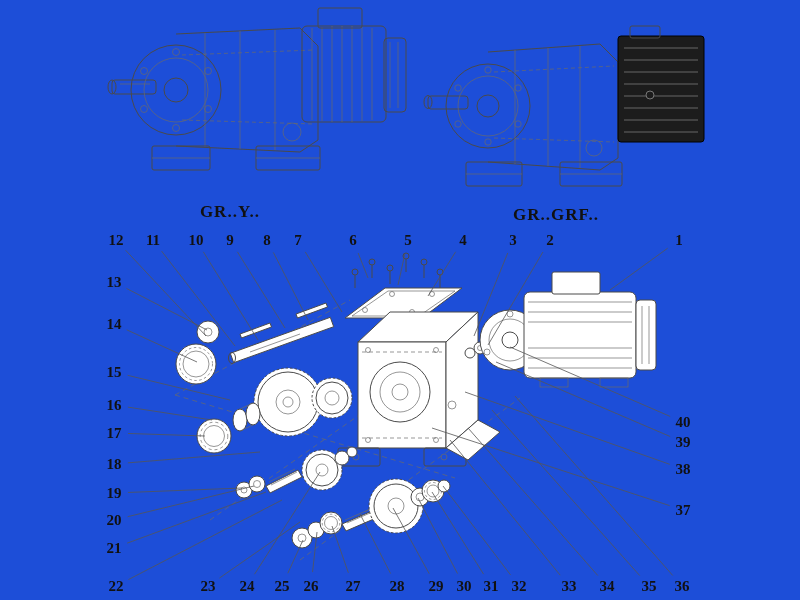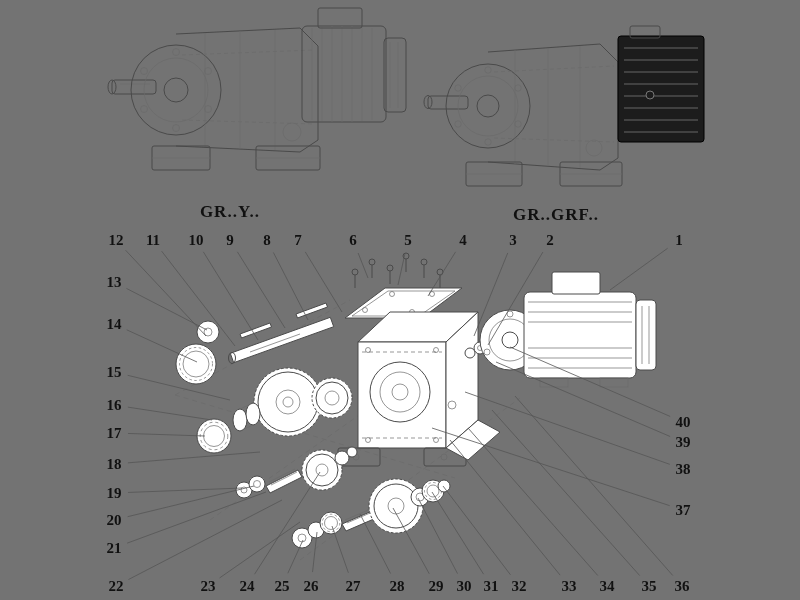--- a/index.html
+++ b/index.html
@@ -1,16 +1,16 @@
 <!DOCTYPE html>
 <html><head>
 <meta charset="utf-8">
 <style>
   html,body{margin:0;padding:0;background:#ffffff;}
-  #stage{position:relative;width:800px;height:600px;background:#737373;overflow:hidden;
+  #stage{position:relative;width:800px;height:600px;background:#1d4ed8;overflow:hidden;
          font-family:"Liberation Serif", serif;}
   svg text{font-family:"Liberation Serif", serif;}
   .title-label{font-size:17px;font-weight:bold;letter-spacing:1px;fill:#111;}
   .callout-num{font-size:15px;font-weight:bold;fill:#111;}
   .line-art{stroke:#4a4a4a;stroke-width:1;fill:none;}
   .line-art-thin{stroke:#6a6a6a;stroke-width:.7;fill:none;}
   .white-fill{fill:#ffffff;}
 </style>
 </head>
 <body>

